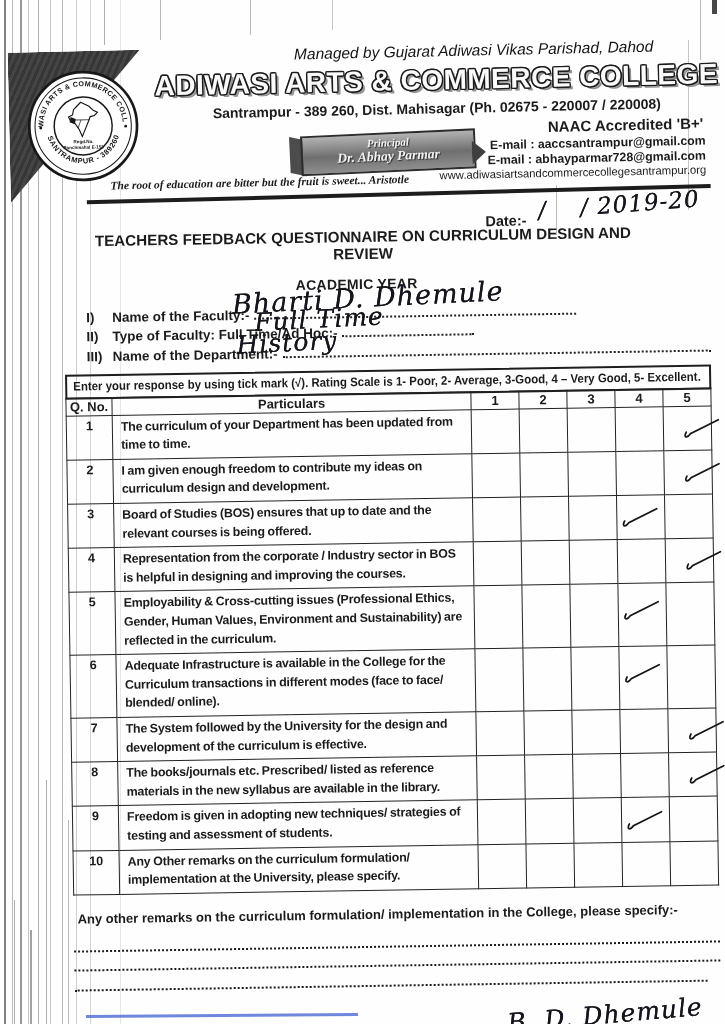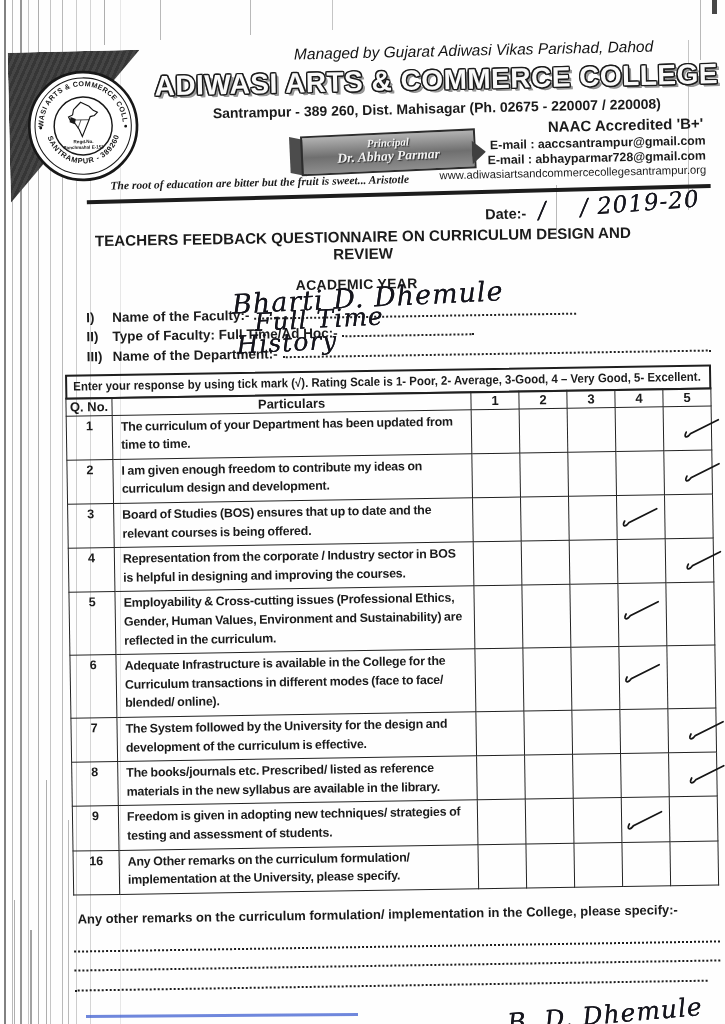--- a/index.html
+++ b/index.html
@@ -41,21 +41,21 @@
   .ribbon-title{font-size:11px;margin-top:2px;}
   .ribbon-name{font-size:13.5px;margin-top:0;}
   .emails{position:absolute;top:141px;left:428px;width:280px;text-align:right;
       font-weight:700;font-size:12.3px;line-height:14.5px;}
   .emails .web{font-weight:400;font-size:11.3px;}
   .motto{position:absolute;top:174px;left:112px;width:360px;white-space:nowrap;
       font-family:"Liberation Serif",serif;font-style:italic;font-weight:700;font-size:11.5px;}
   .rule{position:absolute;top:193px;left:88px;width:624px;height:4px;background:#1d1d1d;
       transform:rotate(-.25deg);box-shadow:0 4px 0 -2px rgba(20,20,20,.45);}
   .date-line{position:absolute;top:197px;left:486px;display:flex;gap:12px;align-items:flex-start;}
-  .date-label{font-weight:700;font-size:14.5px;padding-top:12px;}
+  .date-label{font-weight:700;font-size:14.5px;padding-top:19px;}
   
   .hw{font-family:"DejaVu Serif",serif;font-style:italic;color:#15151d;letter-spacing:1px;
       text-shadow:0 0 .4px #15151d;}
   .date-hw{font-size:23px;white-space:pre;display:inline-block;transform:rotate(-3deg);}
   
   .content{padding:0 15px 0 64px;}
   .form-title{margin:4px 46px 0 0;text-align:center;font-weight:700;font-size:15.2px;}
   .ay-heading{margin:14px 60px 0 0;text-align:center;font-weight:700;font-size:14px;letter-spacing:.3px;}
   .fields{margin-top:9px;position:relative;}
   .field-row{display:flex;align-items:flex-end;height:19.5px;}
@@ -339,21 +339,21 @@
               <td class="rate c2"></td>
               <td class="rate c3"></td>
               <td class="rate c4">
                 <svg class="tick" viewBox="0 0 42 20" width="42" height="20">
                   <path d="M5 13 C1.5 18.5 5 19.5 9 15 L38 3.5" fill="none" stroke="#161616" stroke-width="1.7" stroke-linecap="round"></path>
                 </svg>
               </td>
               <td class="rate c5"></td>
             </tr>
             <tr>
-              <td class="qno">16</td>
+              <td class="qno">10</td>
               <td class="part">Any Other remarks on the curriculum formulation/ implementation at the University, please specify.</td>
               <td class="rate c1"></td>
               <td class="rate c2"></td>
               <td class="rate c3"></td>
               <td class="rate c4"></td>
               <td class="rate c5"></td>
             </tr>
           </tbody>
       </table>
 

